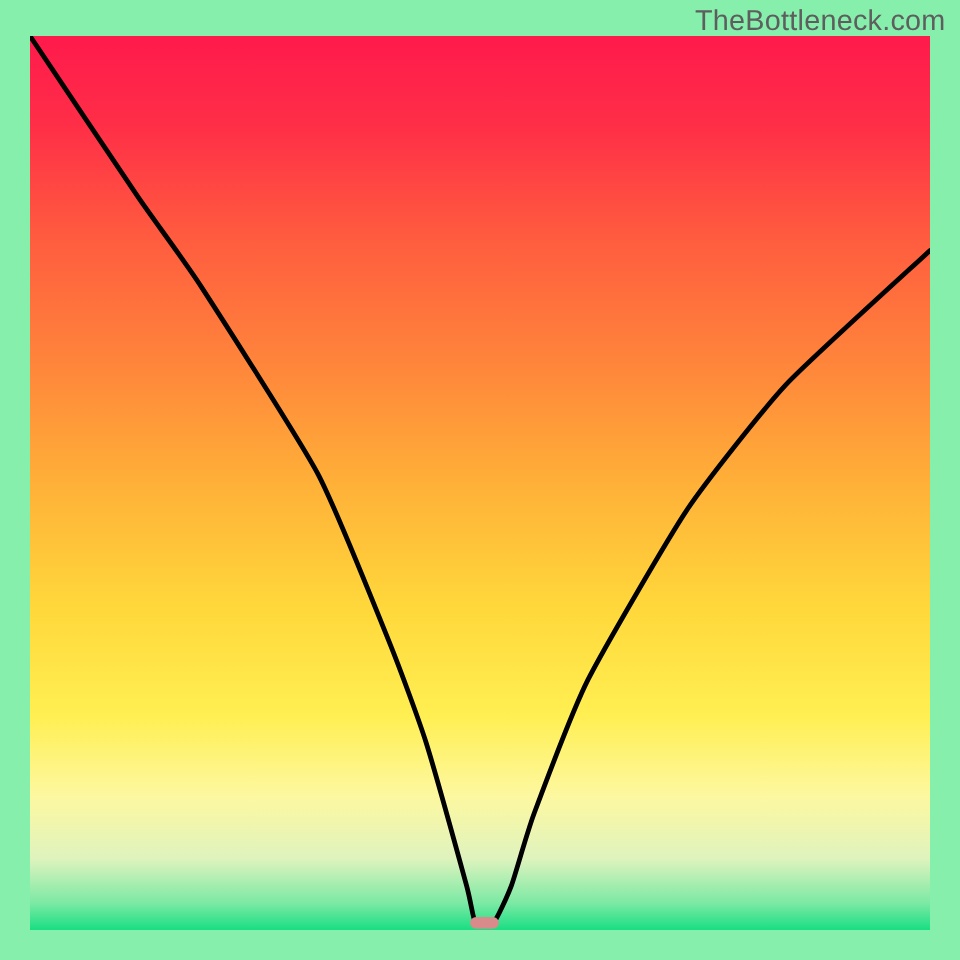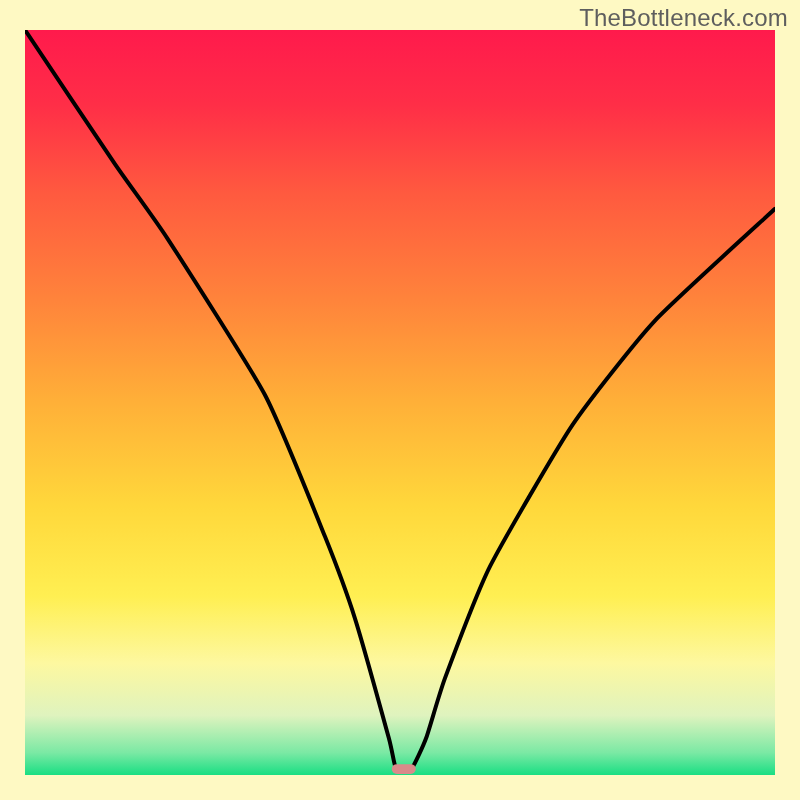--- a/index.html
+++ b/index.html
@@ -7,21 +7,21 @@
     padding: 0;
     background: #ffffff;
     width: 800px;
     height: 800px;
     overflow: hidden;
   }
   .frame {
     position: relative;
     width: 800px;
     height: 800px;
-    background: #fef9c3;
+    background: #86efac;
     box-sizing: border-box;
   }
   .watermark {
     position: absolute;
     top: 4px;
     right: 12px;
     font-family: Arial, Helvetica, sans-serif;
     font-size: 24px;
     font-weight: 500;
     color: #5e5e5e;

